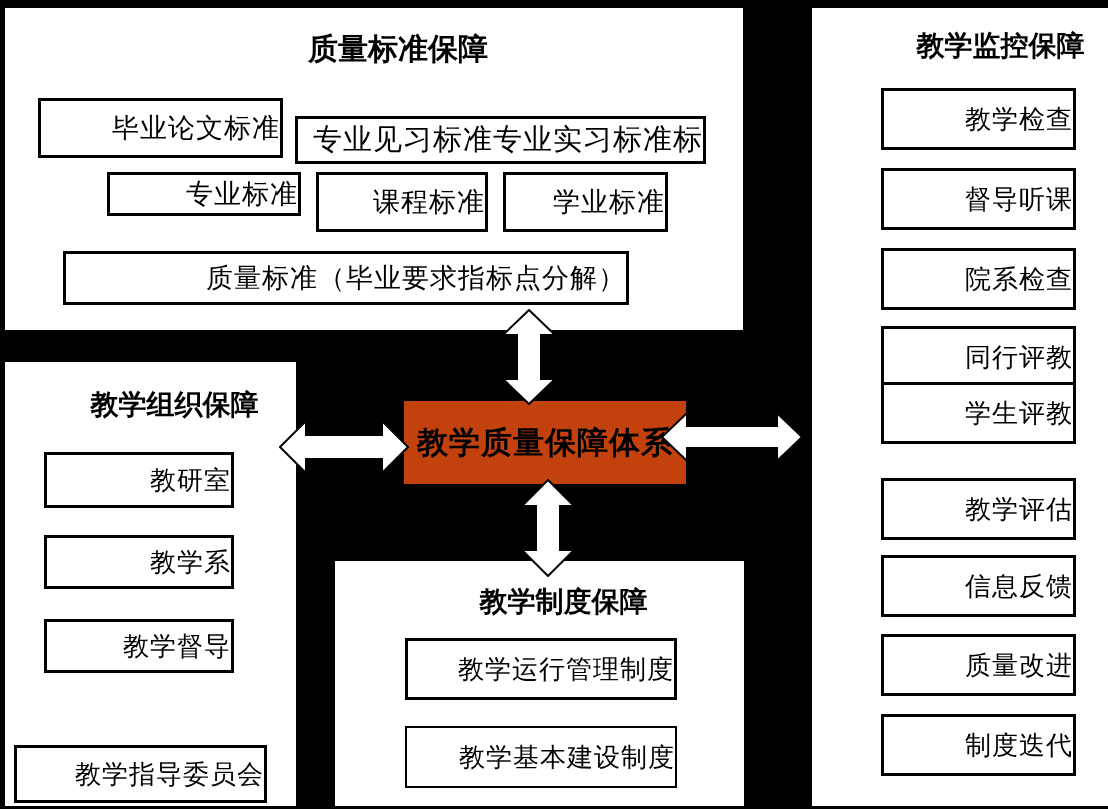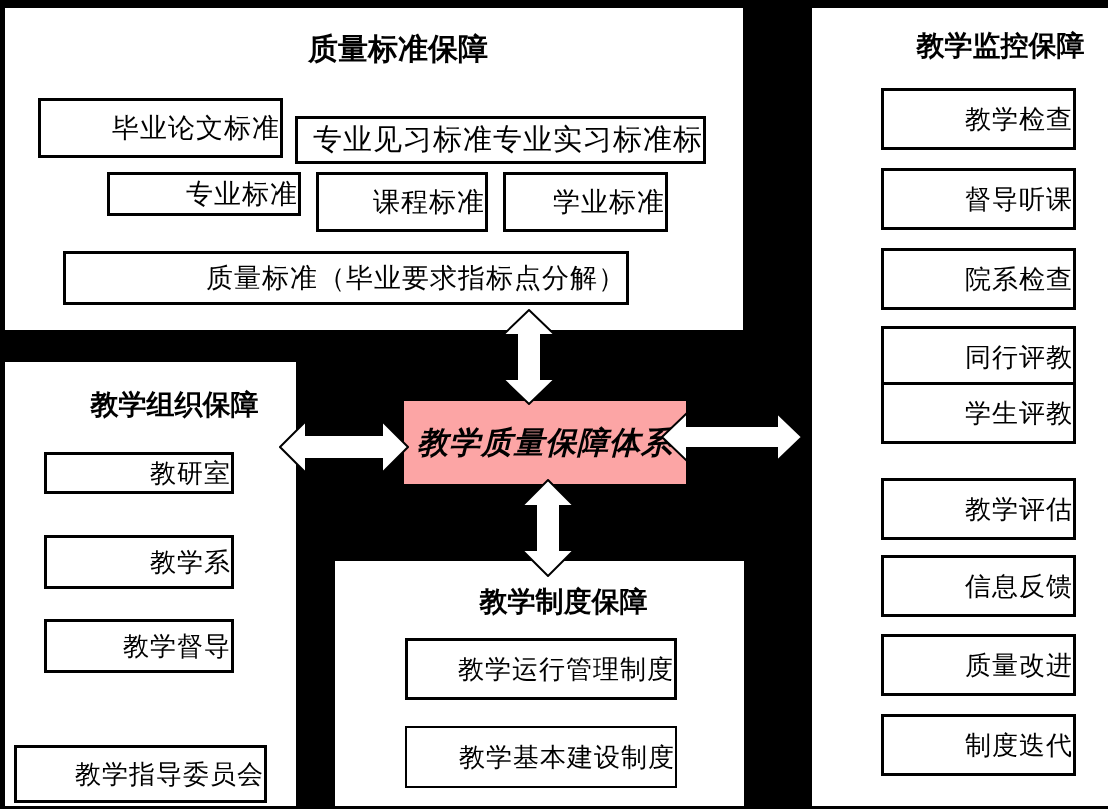--- a/index.html
+++ b/index.html
@@ -39,30 +39,29 @@
     align-items: center;
     justify-content: flex-end;
     color: #000000;
     white-space: nowrap;
     letter-spacing: 1px;
   }
   .node.thin { border-width: 2px; }
   .center-node {
     position: absolute;
     box-sizing: border-box;
-    background: #fca5a5;
+    background: #c2410c;
     display: flex;
     align-items: center;
     justify-content: center;
     font-weight: bold;
     color: #000000;
     white-space: nowrap;
     letter-spacing: 1px;
     z-index: 5;
-    font-style: italic;
   }
   .arrow {
     position: absolute;
     z-index: 6;
   }
   .arrow svg { display: block; }
 </style>
 </head>
 <body>
 
@@ -124,21 +123,21 @@
       <span>质量改进</span>
     </div>
     <div class="node" style="left:69px; top:706px; width:195px; height:62px; font-size:26px;">
       <span>制度迭代</span>
     </div>
   </div>
 
   <div class="panel" style="left:5px; top:362px; width:291px; height:444px;">
     <div class="panel-title" style="top:29px; font-size:28px;">教学组织保障</div>
 
-    <div class="node" style="left:39px; top:90px; width:190px; height:42px; font-size:26px;">
+    <div class="node" style="left:39px; top:90px; width:190px; height:56px; font-size:26px;">
       <span>教研室</span>
     </div>
     <div class="node" style="left:39px; top:173px; width:190px; height:54px; font-size:26px;">
       <span>教学系</span>
     </div>
     <div class="node" style="left:39px; top:257px; width:190px; height:54px; font-size:26px;">
       <span>教学督导</span>
     </div>
     <div class="node" style="left:9px; top:347px; width:253px; height:58px; font-size:26px;margin-top:36px;">
       <span>教学指导委员会</span>

